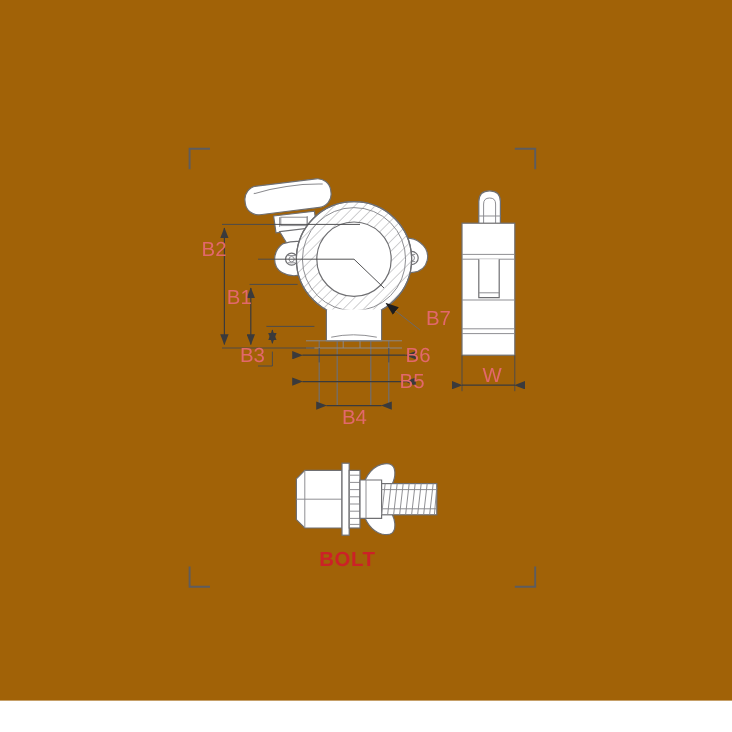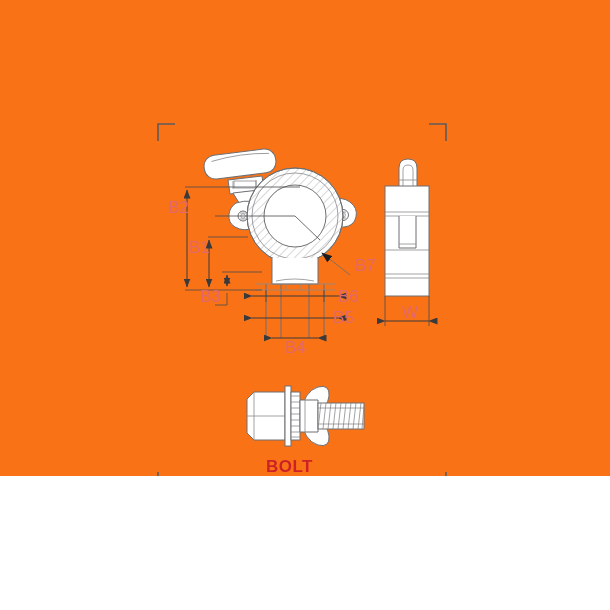--- a/index.html
+++ b/index.html
@@ -3,22 +3,22 @@
 <meta charset="utf-8">
 <style>
   html, body {
     margin: 0;
     padding: 0;
     background: #ffffff;
   }
   #root {
     position: relative;
     width: 610px;
-    height: 476px;
-    background: #f97316;
+    height: 584px;
+    background: #a16207;
     font-family: "Liberation Sans", sans-serif;
     overflow: hidden;
   }
   #drawing-svg {
     position: absolute;
     left: 0;
     top: 0;
     width: 610px;
     height: 610px;
     display: block;

